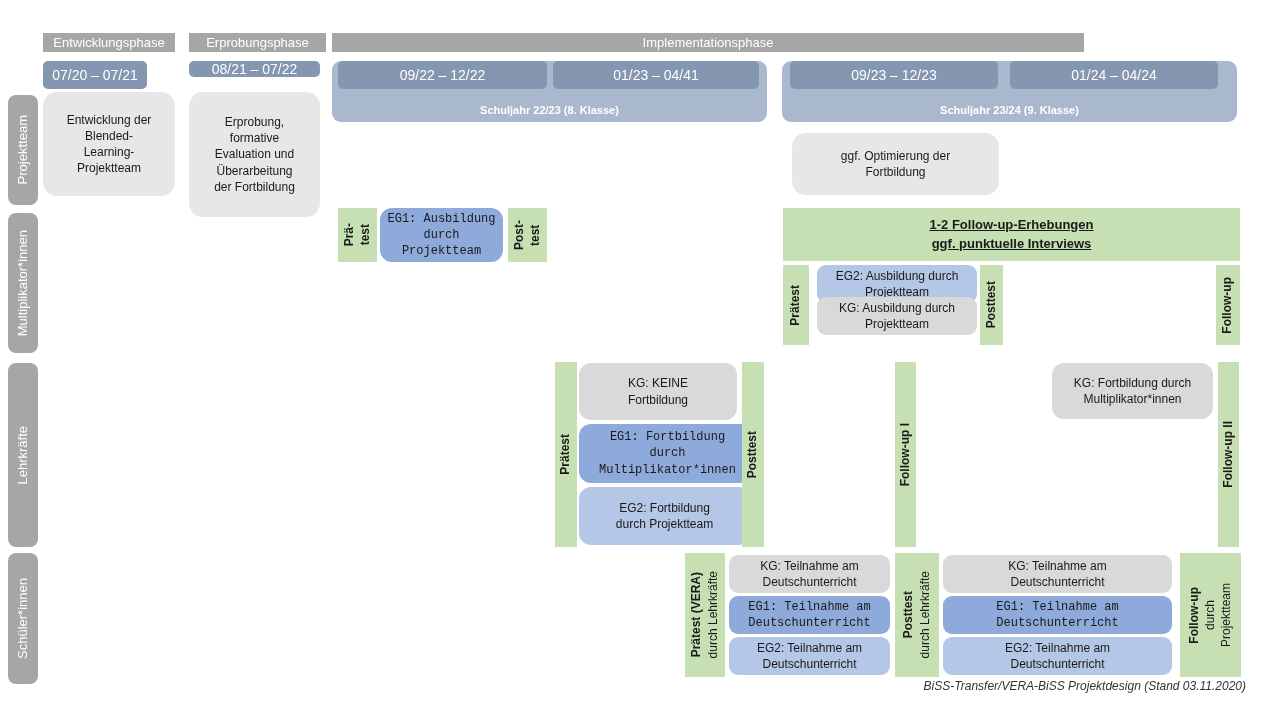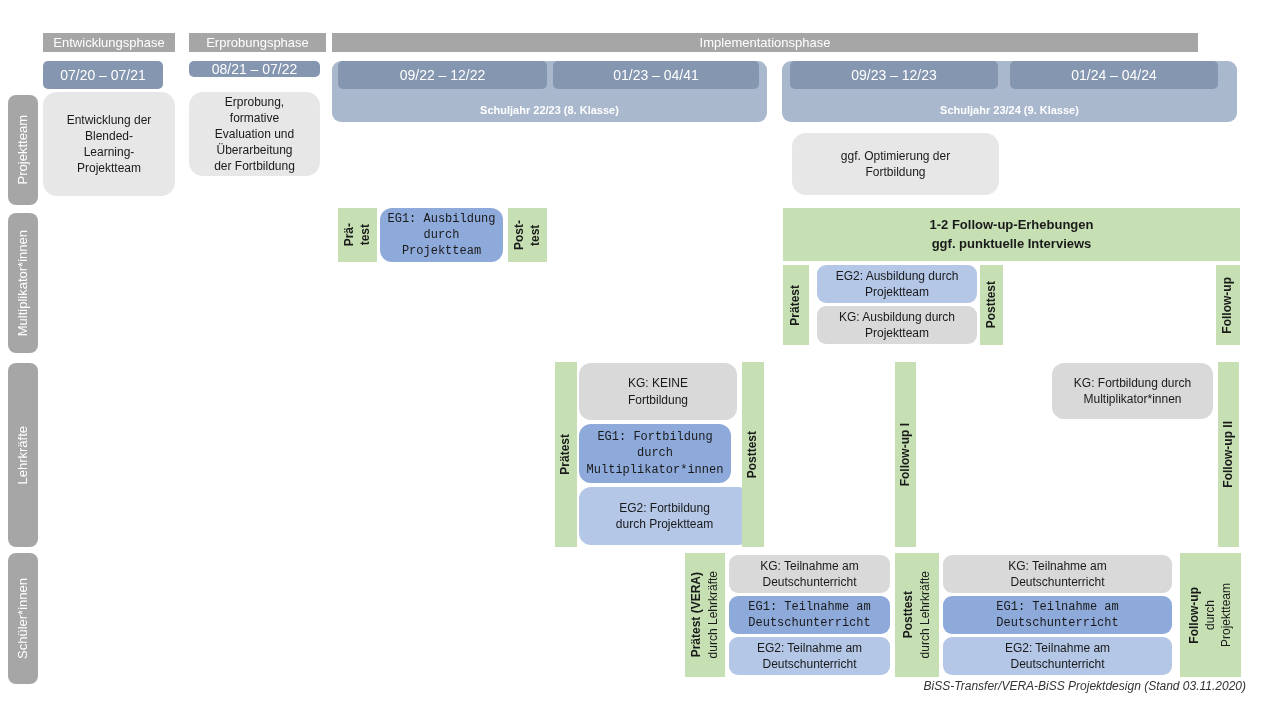--- a/index.html
+++ b/index.html
@@ -35,21 +35,21 @@
   }
   .sm { border-radius:9px; }
   .lgray { background:var(--box-lightgray,#e8e7e7); border-radius:14px; }
   .blue1 { background:var(--box-blue-eg1,#8eaadb);font-family:Liberation Mono, monospace; }
   .blue2 { background:var(--box-blue-eg2,#b4c7e7); }
   .kgray { background:var(--box-gray-kg,#d9d9d9); }
 
   .bigbox {
     background:var(--box-green,#c6e0b4); display:flex; align-items:center;
     justify-content:center; text-align:center; font-weight:bold; font-size:13px;
-    white-space:pre-line; line-height:1.45; border-radius:0;
+    white-space:pre-line; line-height:1.45; border-radius:0;text-decoration:underline;
   }
   .vbar {
     background:var(--box-green,#c6e0b4); display:flex; flex-direction:row;
     align-items:center; justify-content:center; gap:1px;
   }
   .vtext {
     writing-mode:vertical-rl; transform:rotate(180deg);
     font-weight:bold; font-size:12px; white-space:pre-line;
     text-align:center; line-height:1.3;
   }
@@ -59,30 +59,30 @@
     font-style:italic; font-size:12px; color:#333333; text-align:right;
   }
 </style>
 </head>
 <body>
 
 <div id="canvas">
 
   <div class="abs phase" style="left:43px; top:33px; width:132px; height:19px">Entwicklungsphase</div>
   <div class="abs phase" style="left:189px; top:33px; width:137px; height:19px">Erprobungsphase</div>
-  <div class="abs phase" style="left:332px; top:33px; width:866px; height:19px">Implementationsphase</div>
+  <div class="abs phase" style="left:332px; top:33px; width:752px; height:19px">Implementationsphase</div>
 
   <div class="abs sybar" style="left:332px; top:61px; width:435px; height:61px">
     <div class="sylabel">Schuljahr 22/23 (8. Klasse)</div>
   </div>
   <div class="abs sybar" style="left:782px; top:61px; width:455px; height:61px">
     <div class="sylabel">Schuljahr 23/24 (9. Klasse)</div>
   </div>
 
-  <div class="abs datebar" style="left:43px; top:61px; width:120px; height:28px">07/20 – 07/21</div>
+  <div class="abs datebar" style="left:43px; top:61px; width:104px; height:28px">07/20 – 07/21</div>
   <div class="abs datebar" style="left:189px; top:61px; width:131px; height:16px">08/21 – 07/22</div>
   <div class="abs datebar" style="left:338px; top:61px; width:209px; height:28px">09/22 – 12/22</div>
   <div class="abs datebar" style="left:553px; top:61px; width:206px; height:28px">01/23 – 04/41</div>
   <div class="abs datebar" style="left:790px; top:61px; width:208px; height:28px">09/23 – 12/23</div>
   <div class="abs datebar" style="left:1010px; top:61px; width:208px; height:28px">01/24 – 04/24</div>
 
   <div class="abs rlabel" style="left:8px; top:95px; width:30px; height:110px">
     <span class="vtext">Projektteam</span>
   </div>
   <div class="abs rlabel" style="left:8px; top:213px; width:30px; height:140px">
@@ -92,21 +92,21 @@
     <span class="vtext">Lehrkräfte</span>
   </div>
   <div class="abs rlabel" style="left:8px; top:553px; width:30px; height:131px">
     <span class="vtext">Schüler*innen</span>
   </div>
 
   <div class="abs box lgray" style="left:43px; top:92px; width:132px; height:104px">Entwicklung der
 Blended-
 Learning-
 Projektteam</div>
-  <div class="abs box lgray" style="left:189px; top:92px; width:131px; height:84px">Erprobung,
+  <div class="abs box lgray" style="left:189px; top:92px; width:131px; height:125px">Erprobung,
 formative
 Evaluation und
 Überarbeitung
 der Fortbildung</div>
   <div class="abs box lgray" style="left:792px; top:133px; width:207px; height:62px">ggf. Optimierung der
 Fortbildung</div>
 
   <div class="abs vbar" style="left:338px; top:208px; width:39px; height:54px">
     <span class="vtext">Prä-
 test</span>
@@ -118,35 +118,35 @@
     <span class="vtext">Post-
 test</span>
   </div>
   <div class="abs bigbox" style="left:783px; top:208px; width:457px; height:53px">1-2 Follow-up-Erhebungen
 ggf. punktuelle Interviews</div>
   <div class="abs vbar" style="left:783px; top:265px; width:26px; height:80px">
     <span class="vtext">Prätest</span>
   </div>
   <div class="abs box blue2 sm" style="left:817px; top:265px; width:160px; height:38px">EG2: Ausbildung durch
 Projektteam</div>
-  <div class="abs box kgray sm" style="left:817px; top:306px; width:160px; height:38px">KG: Ausbildung durch
+  <div class="abs box kgray sm" style="left:817px; top:297px; width:160px; height:38px">KG: Ausbildung durch
 Projektteam</div>
   <div class="abs vbar" style="left:980px; top:265px; width:23px; height:80px">
     <span class="vtext">Posttest</span>
   </div>
   <div class="abs vbar" style="left:1216px; top:265px; width:24px; height:80px">
     <span class="vtext">Follow-up</span>
   </div>
 
   <div class="abs vbar" style="left:555px; top:362px; width:22px; height:185px">
     <span class="vtext">Prätest</span>
   </div>
   <div class="abs box kgray" style="left:579px; top:363px; width:158px; height:57px">KG: KEINE
 Fortbildung</div>
-  <div class="abs box blue1" style="left:579px; top:424px; width:152px; height:59px">EG1: Fortbildung
+  <div class="abs box blue1" style="left:579px; top:424px; width:177px; height:59px">EG1: Fortbildung
 durch
 Multiplikator*innen</div>
   <div class="abs box blue2" style="left:579px; top:487px; width:171px; height:58px">EG2: Fortbildung
 durch Projektteam</div>
   <div class="abs vbar" style="left:742px; top:362px; width:22px; height:185px">
     <span class="vtext">Posttest</span>
   </div>
   <div class="abs vbar" style="left:895px; top:362px; width:21px; height:185px">
     <span class="vtext">Follow-up I</span>
   </div>

